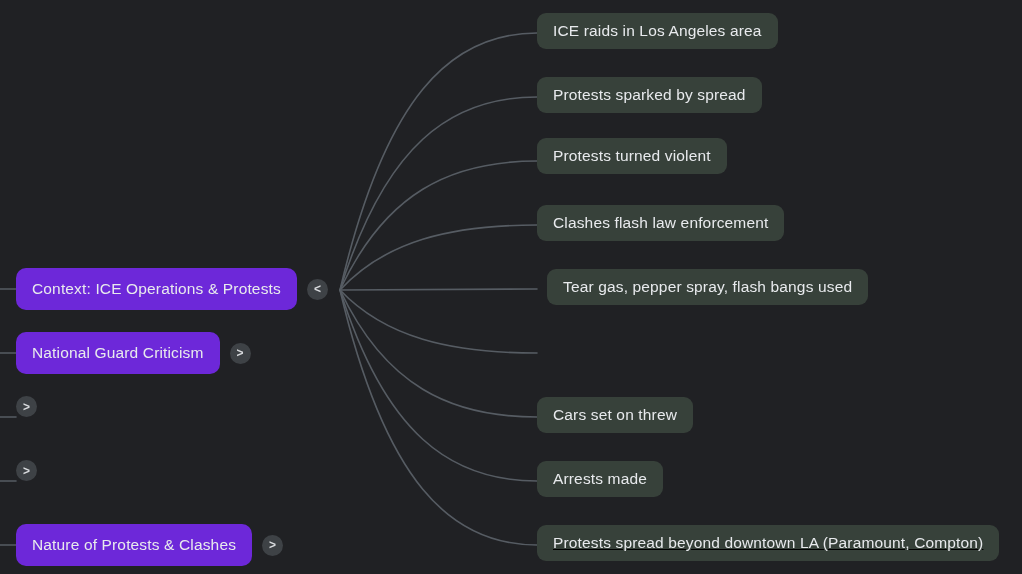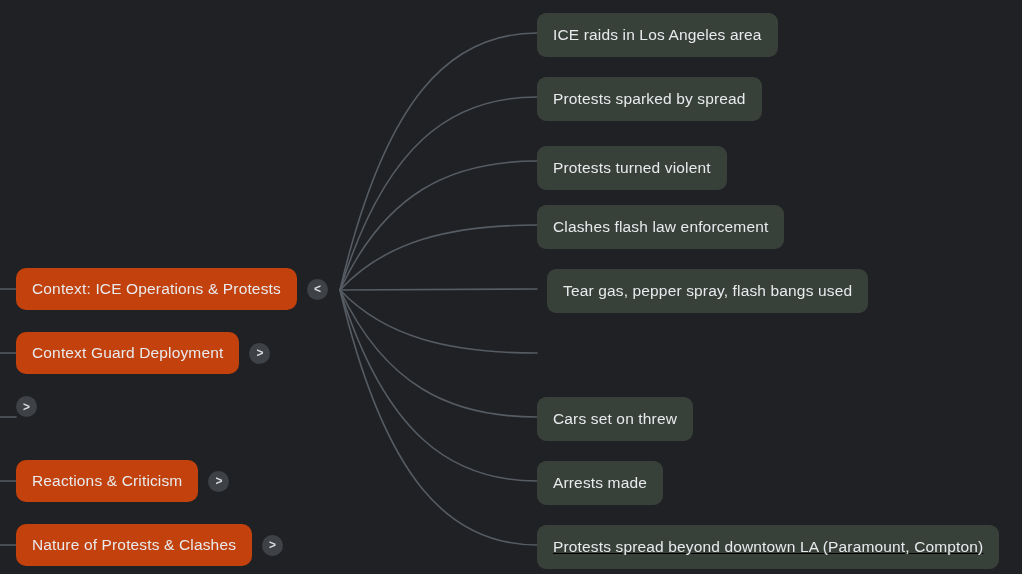--- a/index.html
+++ b/index.html
@@ -32,27 +32,27 @@
     display: flex;
     align-items: center;
     white-space: nowrap;
     color: #e8eaed;
     font-size: 15.5px;
     letter-spacing: 0.15px;
     padding: 0 16px;
     width: fit-content;
   }
   .node.left {
-    background: #c2410c;
+    background: #6d28d9;
     height: 42px;
     border-radius: 10px;
   }
   .node.right {
     background: #37413a;
-    height: 44px;
+    height: 36px;
     border-radius: 9px;
   }
   .toggle {
     width: 21px;
     height: 21px;
     border-radius: 50%;
     background: #3e4246;
     color: #d9dbde;
     font-size: 12px;
     font-weight: 700;
@@ -93,37 +93,34 @@
     <div class="node left">
       <span>Context: ICE Operations &amp; Protests</span>
     </div>
     <div class="toggle">
       <span>&lt;</span>
     </div>
   </div>
 
   <div class="node-row" style="left:16px; top:332px;">
     <div class="node left">
-      <span>Context Guard Deployment</span>
+      <span>National Guard Criticism</span>
     </div>
     <div class="toggle">
       <span>&gt;</span>
     </div>
   </div>
 
   <div class="node-row" style="left:16px; top:396px;">
     <div class="toggle">
       <span>&gt;</span>
     </div>
   </div>
 
   <div class="node-row" style="left:16px; top:460px;">
-    <div class="node left">
-      <span>Reactions &amp; Criticism</span>
-    </div>
     <div class="toggle">
       <span>&gt;</span>
     </div>
   </div>
 
   <div class="node-row" style="left:16px; top:524px;">
     <div class="node left">
       <span>Nature of Protests &amp; Clashes</span>
     </div>
     <div class="toggle">
@@ -136,21 +133,21 @@
       <span>ICE raids in Los Angeles area</span>
     </div>
   </div>
 
   <div class="node-row" style="left:537px; top:77px;">
     <div class="node right">
       <span>Protests sparked by spread</span>
     </div>
   </div>
 
-  <div class="node-row" style="left:537px; top:146px;">
+  <div class="node-row" style="left:537px; top:138px;">
     <div class="node right">
       <span>Protests turned violent</span>
     </div>
   </div>
 
   <div class="node-row" style="left:537px; top:205px;">
     <div class="node right">
       <span>Clashes flash law enforcement</span>
     </div>
   </div>

